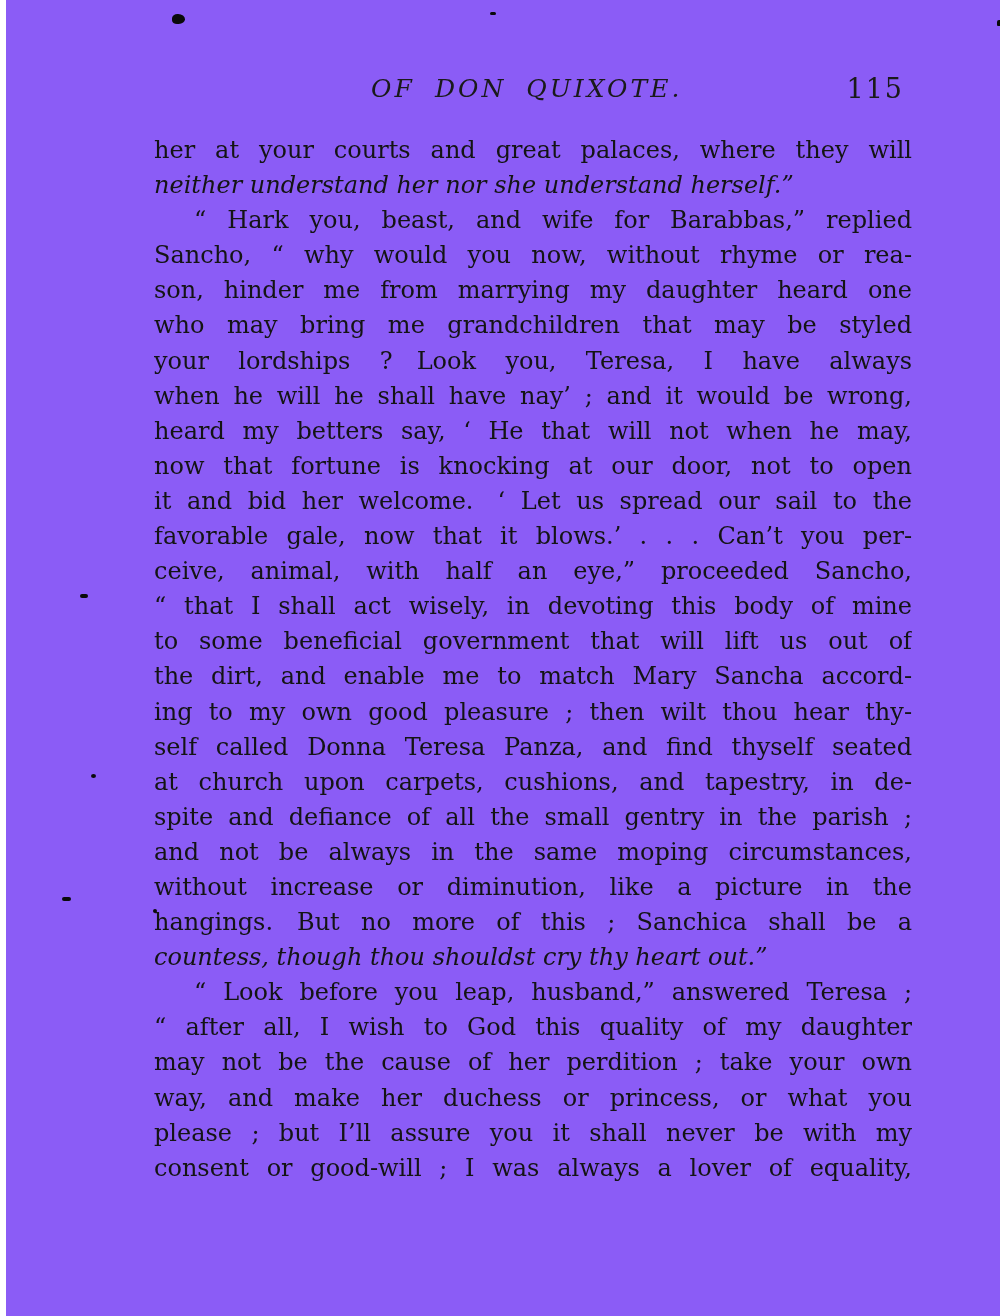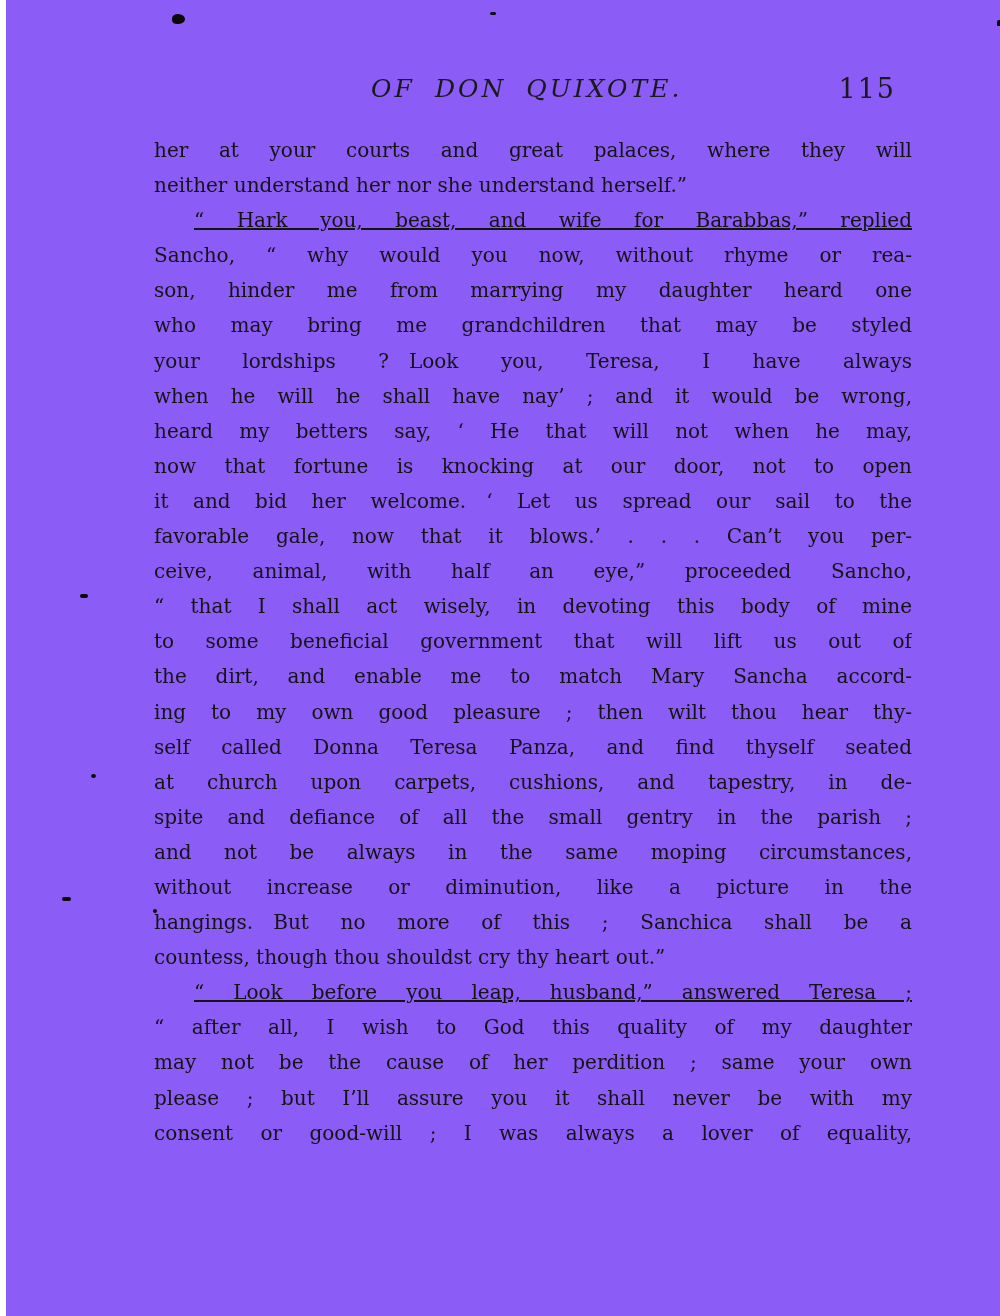--- a/index.html
+++ b/index.html
@@ -28,46 +28,46 @@
     transform: translateX(-52%);
     font-style: italic;
     font-size: 25px;
     letter-spacing: 3px;
     word-spacing: 9px;
     white-space: nowrap;
     color: #1a1a1a;
   }
   .page-number {
     position: absolute;
-    right: 16px; top: 0;
+    right: 8px; top: 0;
     font-size: 27px;
     letter-spacing: 2px;
     color: #1a1a1a;
   }
   .text-block {
     position: absolute;
     left: 148px; top: 133px;
     width: 758px;
   }
   .line {
     height: 35.1px;
     line-height: 35.1px;
-    font-size: 20px;
+    font-size: 24px;
     text-align: justify;
     text-align-last: justify;
     overflow: hidden;
     color: #141414;
   }
   .line.short {
     text-align: right;
     text-align-last: left;
+    font-style: italic;
   }
   .line.indent {
     text-indent: 40px;
-    text-decoration: underline;
   }
   .speck {
     position: absolute;
     background: #0a0a0a;
   }
   .speck.blob   { left: 166px; top: 14px;  width: 13px; height: 10px; border-radius: 45% 55% 50% 40%; }
   .speck.dash-a { left: 484px; top: 12px;  width: 6px;  height: 3px;  border-radius: 2px; }
   .speck.dot-a  { left: 991px; top: 20px;  width: 6px;  height: 6px;  border-radius: 2px 2px 3px 1px; }
   .speck.dash-b { left: 74px;  top: 594px; width: 8px;  height: 4px;  border-radius: 2px; }
   .speck.dot-b  { left: 85px;  top: 774px; width: 5px;  height: 4px;  border-radius: 50%; }
@@ -120,19 +120,20 @@
       <div class="line">spite and defiance of all the small gentry in the parish ;</div>
       <div class="line">and not be always in the same moping circumstances,</div>
       <div class="line">without increase or diminution, like a picture in the</div>
       <div class="line">hangings. But no more of this ; Sanchica shall be a</div>
       <div class="line short">countess, though thou shouldst cry thy heart out.”</div>
     </div>
 
     <div>
       <div class="line indent">“ Look before you leap, husband,” answered Teresa ;</div>
       <div class="line">“ after all, I wish to God this quality of my daughter</div>
-      <div class="line">may not be the cause of her perdition ; same your own</div>
+      <div class="line">may not be the cause of her perdition ; take your own</div>
+      <div class="line">way, and make her duchess or princess, or what you</div>
       <div class="line">please ; but I’ll assure you it shall never be with my</div>
       <div class="line">consent or good-will ; I was always a lover of equality,</div>
     </div>
 
   </div>
 </div>
 
 </body></html>

